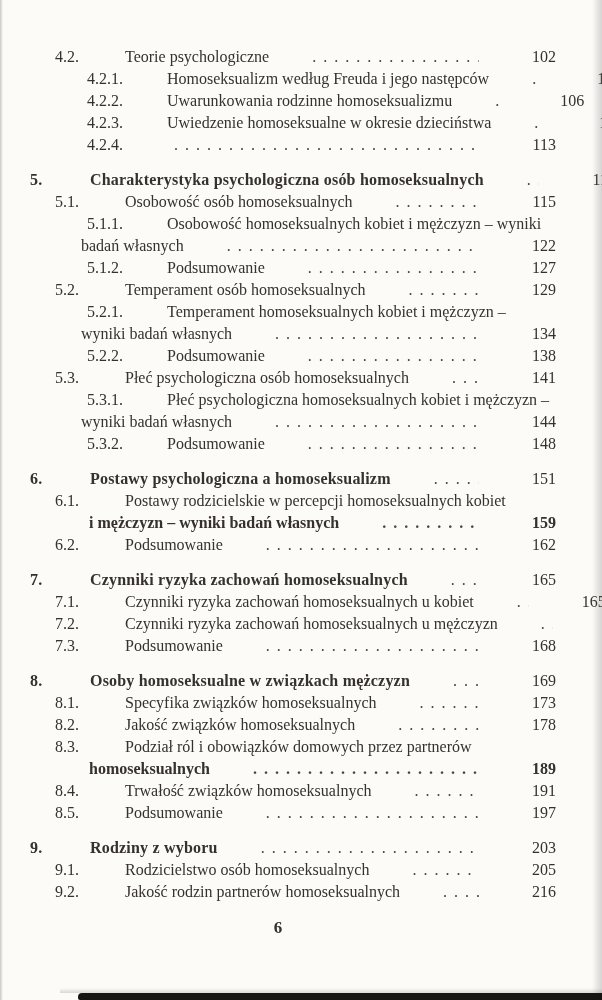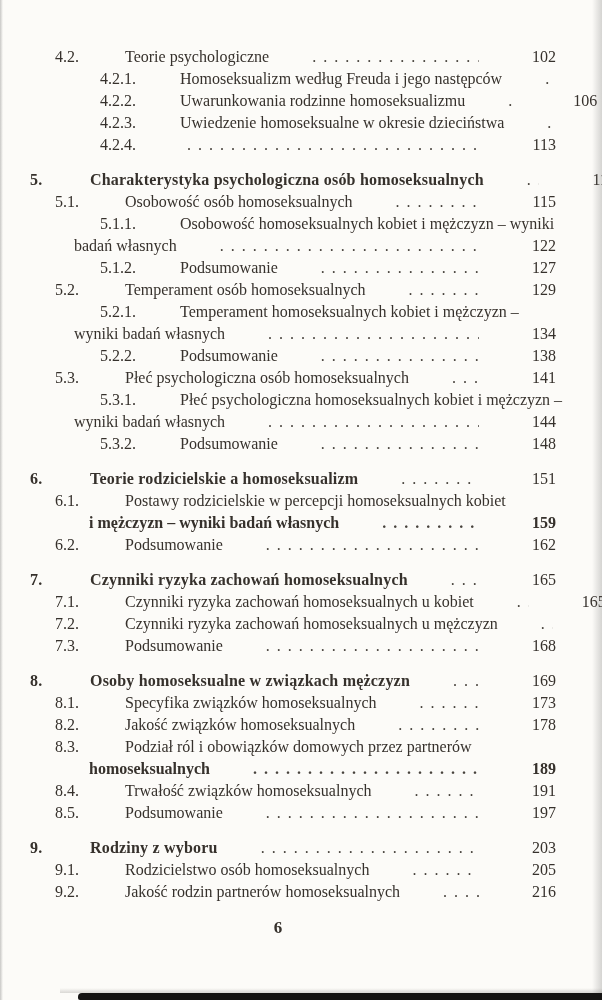--- a/index.html
+++ b/index.html
@@ -19,28 +19,28 @@
     overflow: hidden;
   }
   .toc { padding: 46px 46px 0 0; }
 
   .entry { }
   .entry.gap { margin-top: 13px; }
   .line { display: flex; align-items: baseline; gap: 36px; }
 
   .lvl0 .line { padding-left: 30px; }
   .lvl1 .line { padding-left: 55px; }
-  .lvl2 .line { padding-left: 87px; margin-left: 13px; }
+  .lvl2 .line { padding-left: 87px; }
 
   .num { flex: none; }
   .lvl0 .num { width: 24px; }
   .lvl1 .num { width: 34px; }
   .lvl2 .num { width: 44px; }
   .lvl1 .line.cont { padding-left: 89px; font-weight: bold; }
-  .lvl2 .line.cont { padding-left: 61px; }
+  .lvl2 .line.cont { padding-left: 81px; }
 
   .txt { white-space: nowrap; }
   .bold .num, .bold .txt { font-weight: bold; letter-spacing: 0.2px; }
 
   .leader {
     flex: 1 1 auto;
     overflow: hidden;
     white-space: nowrap;
     margin: 0 5px 0 7px;
     min-width: 12px;
@@ -216,21 +216,21 @@
           <div class="line">
             <span class="num">5.3.2.</span>
             <span class="txt">Podsumowanie</span>
             <span class="leader"></span>
             <span class="page">148</span>
           </div>
         </div>
         <div class="entry lvl0 gap bold">
           <div class="line">
             <span class="num">6.</span>
-            <span class="txt">Teorie rodzicielskie a homoseksualizm</span>
+            <span class="txt">Postawy psychologiczna a homoseksualizm</span>
             <span class="leader"></span>
             <span class="page">151</span>
           </div>
         </div>
         <div class="entry lvl1">
           <div class="line">
             <span class="num">6.1.</span>
             <span class="txt">Postawy rodzicielskie w percepcji homoseksualnych kobiet</span>
           </div>
           <div class="line cont">

